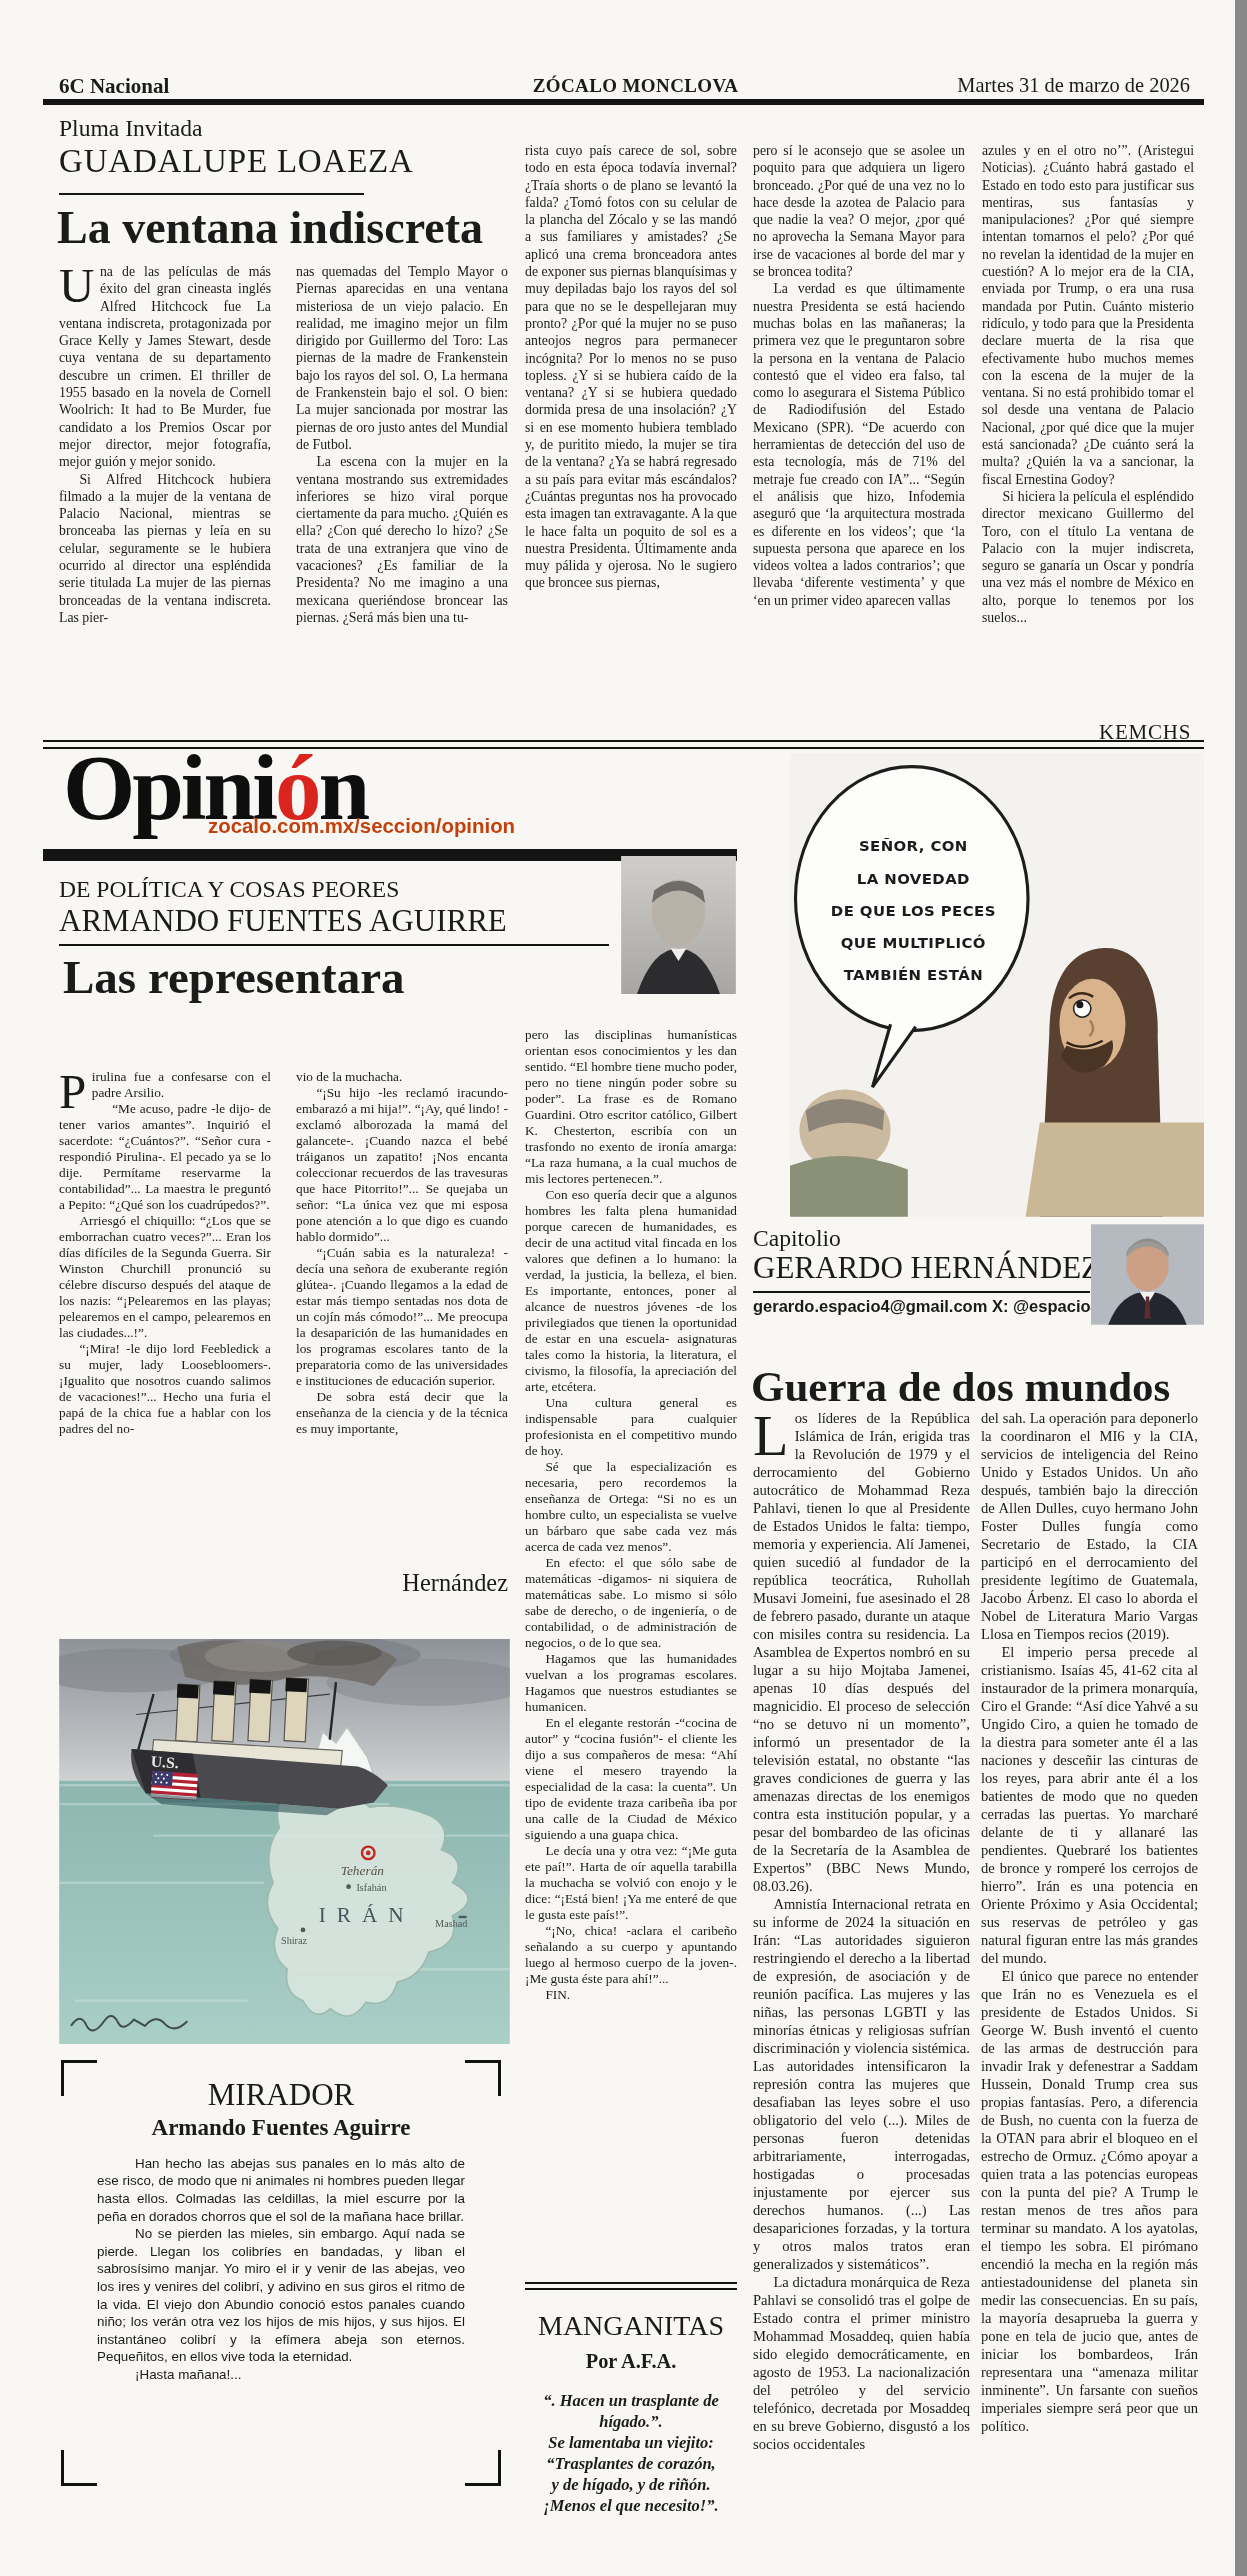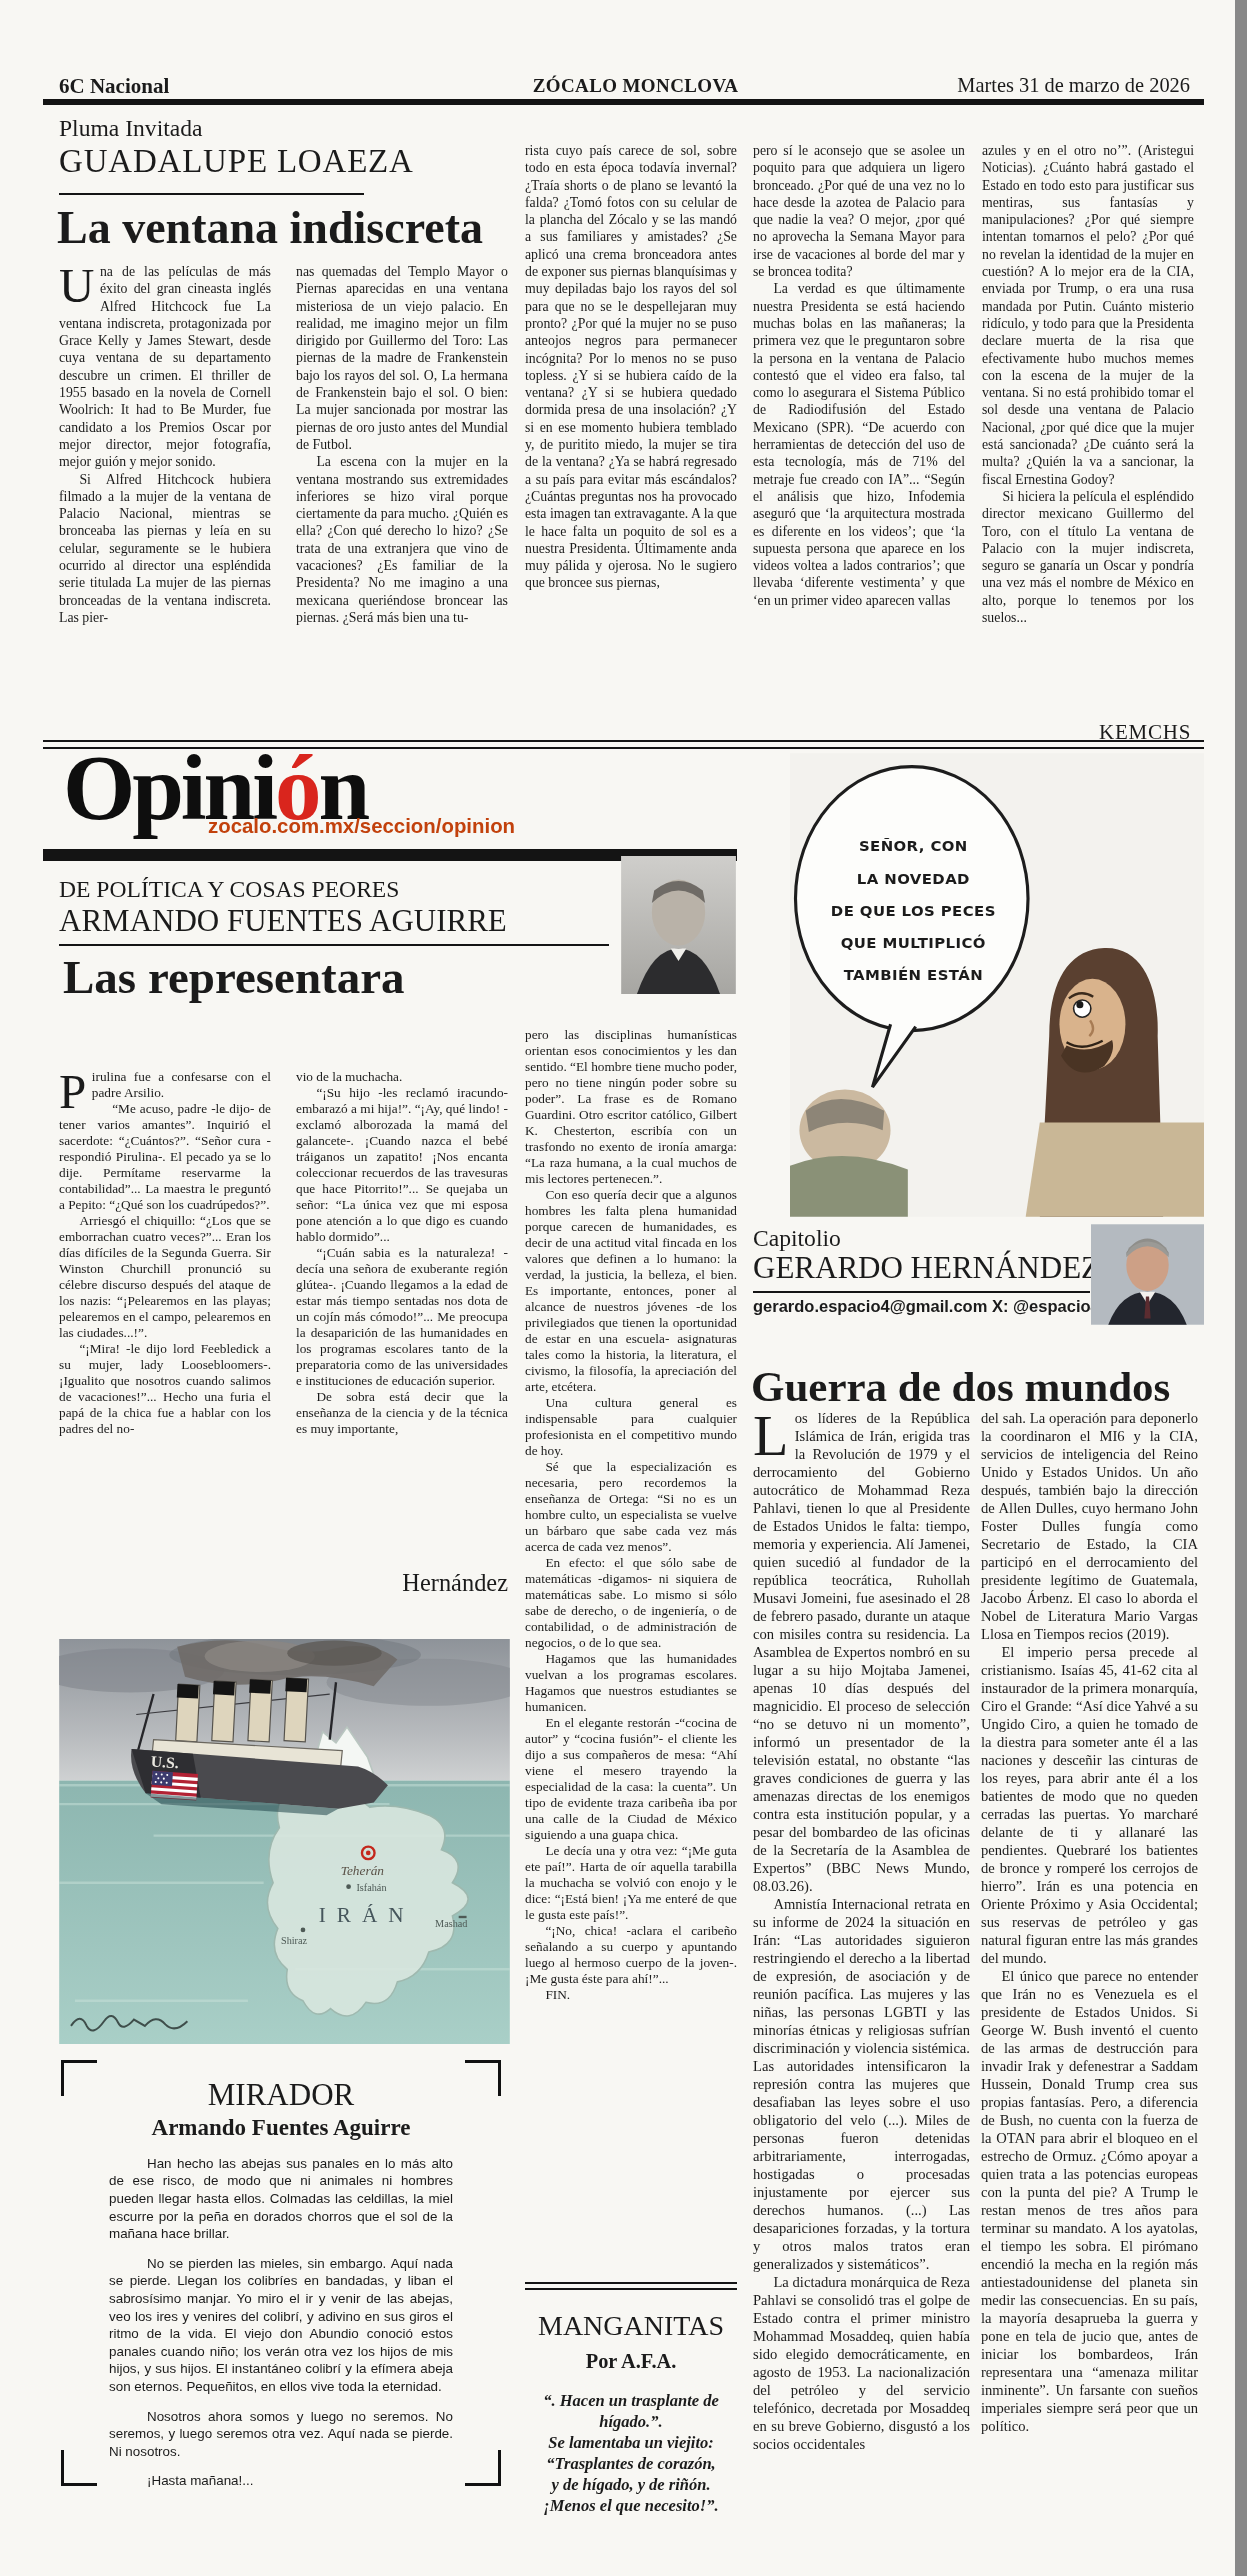--- a/index.html
+++ b/index.html
@@ -50,21 +50,21 @@
   .mirador { position:absolute; left:61px; top:2060px; width:440px; height:426px; }
   .mir-corner { position:absolute; width:33px; height:33px; }
   .mir-tl { left:0; top:0;      border-left:3.1px solid #111; border-top:3.1px solid #111; }
   .mir-tr { right:0; top:0;     border-right:3.1px solid #111; border-top:3.1px solid #111; }
   .mir-bl { left:0; bottom:0;   border-left:3.1px solid #111; border-bottom:3.1px solid #111; }
   .mir-br { right:0; bottom:0;  border-right:3.1px solid #111; border-bottom:3.1px solid #111; }
   .mir-title  { text-align:center; font-size:31px; margin-top:17.3px; }
   .mir-author { text-align:center; font-size:23px; font-weight:bold; margin-top:1.6px; }
   .mir-body { margin:14px 36px 0 36px; font-family:"Liberation Sans",sans-serif;
               font-size:13.4px; line-height:17.6px; text-align:justify; }
-  .mir-body p { margin:12px; text-indent:38px; }
+  .mir-body p { margin:0; text-indent:38px; }
 
   
   .mang-title { position:absolute; left:525px; top:2310px; width:212px; text-align:center; font-size:28px; }
   .mang-by    { position:absolute; left:525px; top:2350px; width:212px; text-align:center; font-size:20.4px; font-weight:bold; }
   .mang-verse { position:absolute; left:525px; top:2390px; width:212px; text-align:center;
                 font-size:16.5px; line-height:21px; font-style:italic; font-weight:bold; }
   .mang-verse p { margin:0; }
 
   
   .cap-kicker { position:absolute; left:753px; top:1225px; font-size:23.6px; }
@@ -299,21 +299,20 @@
   <div class="mirador">
     <div class="mir-corner mir-tl"></div>
     <div class="mir-corner mir-tr"></div>
     <div class="mir-corner mir-bl"></div>
     <div class="mir-corner mir-br"></div>
     <div class="mir-title">MIRADOR</div>
     <div class="mir-author">Armando Fuentes Aguirre</div>
     <div class="mir-body">
         <p>Han hecho las abejas sus panales en lo más alto de ese risco, de modo que ni animales ni hombres pueden llegar hasta ellos. Colmadas las celdillas, la miel escurre por la peña en dorados chorros que el sol de la mañana hace brillar.</p>
         <p>No se pierden las mieles, sin embargo. Aquí nada se pierde. Llegan los colibríes en bandadas, y liban el sabrosísimo manjar. Yo miro el ir y venir de las abejas, veo los ires y venires del colibrí, y adivino en sus giros el ritmo de la vida. El viejo don Abundio conoció estos panales cuando niño; los verán otra vez los hijos de mis hijos, y sus hijos. El instantáneo colibrí y la efímera abeja son eternos. Pequeñitos, en ellos vive toda la eternidad.</p>
-        <p>Nosotros ahora somos y luego no seremos. No seremos, y luego seremos otra vez. Aquí nada se pierde. Ni nosotros.</p>
         <p>¡Hasta mañana!...</p>
       </div>
   </div>
 
   <div>
     <div class="rule" style="left:525px; top:2282px; width:212px; height:2.4px;"></div>
     <div class="rule" style="left:525px; top:2288px; width:212px; height:2.4px;"></div>
     <div class="mang-title">MANGANITAS</div>
     <div class="mang-by">Por A.F.A.</div>
     <div class="mang-verse">

